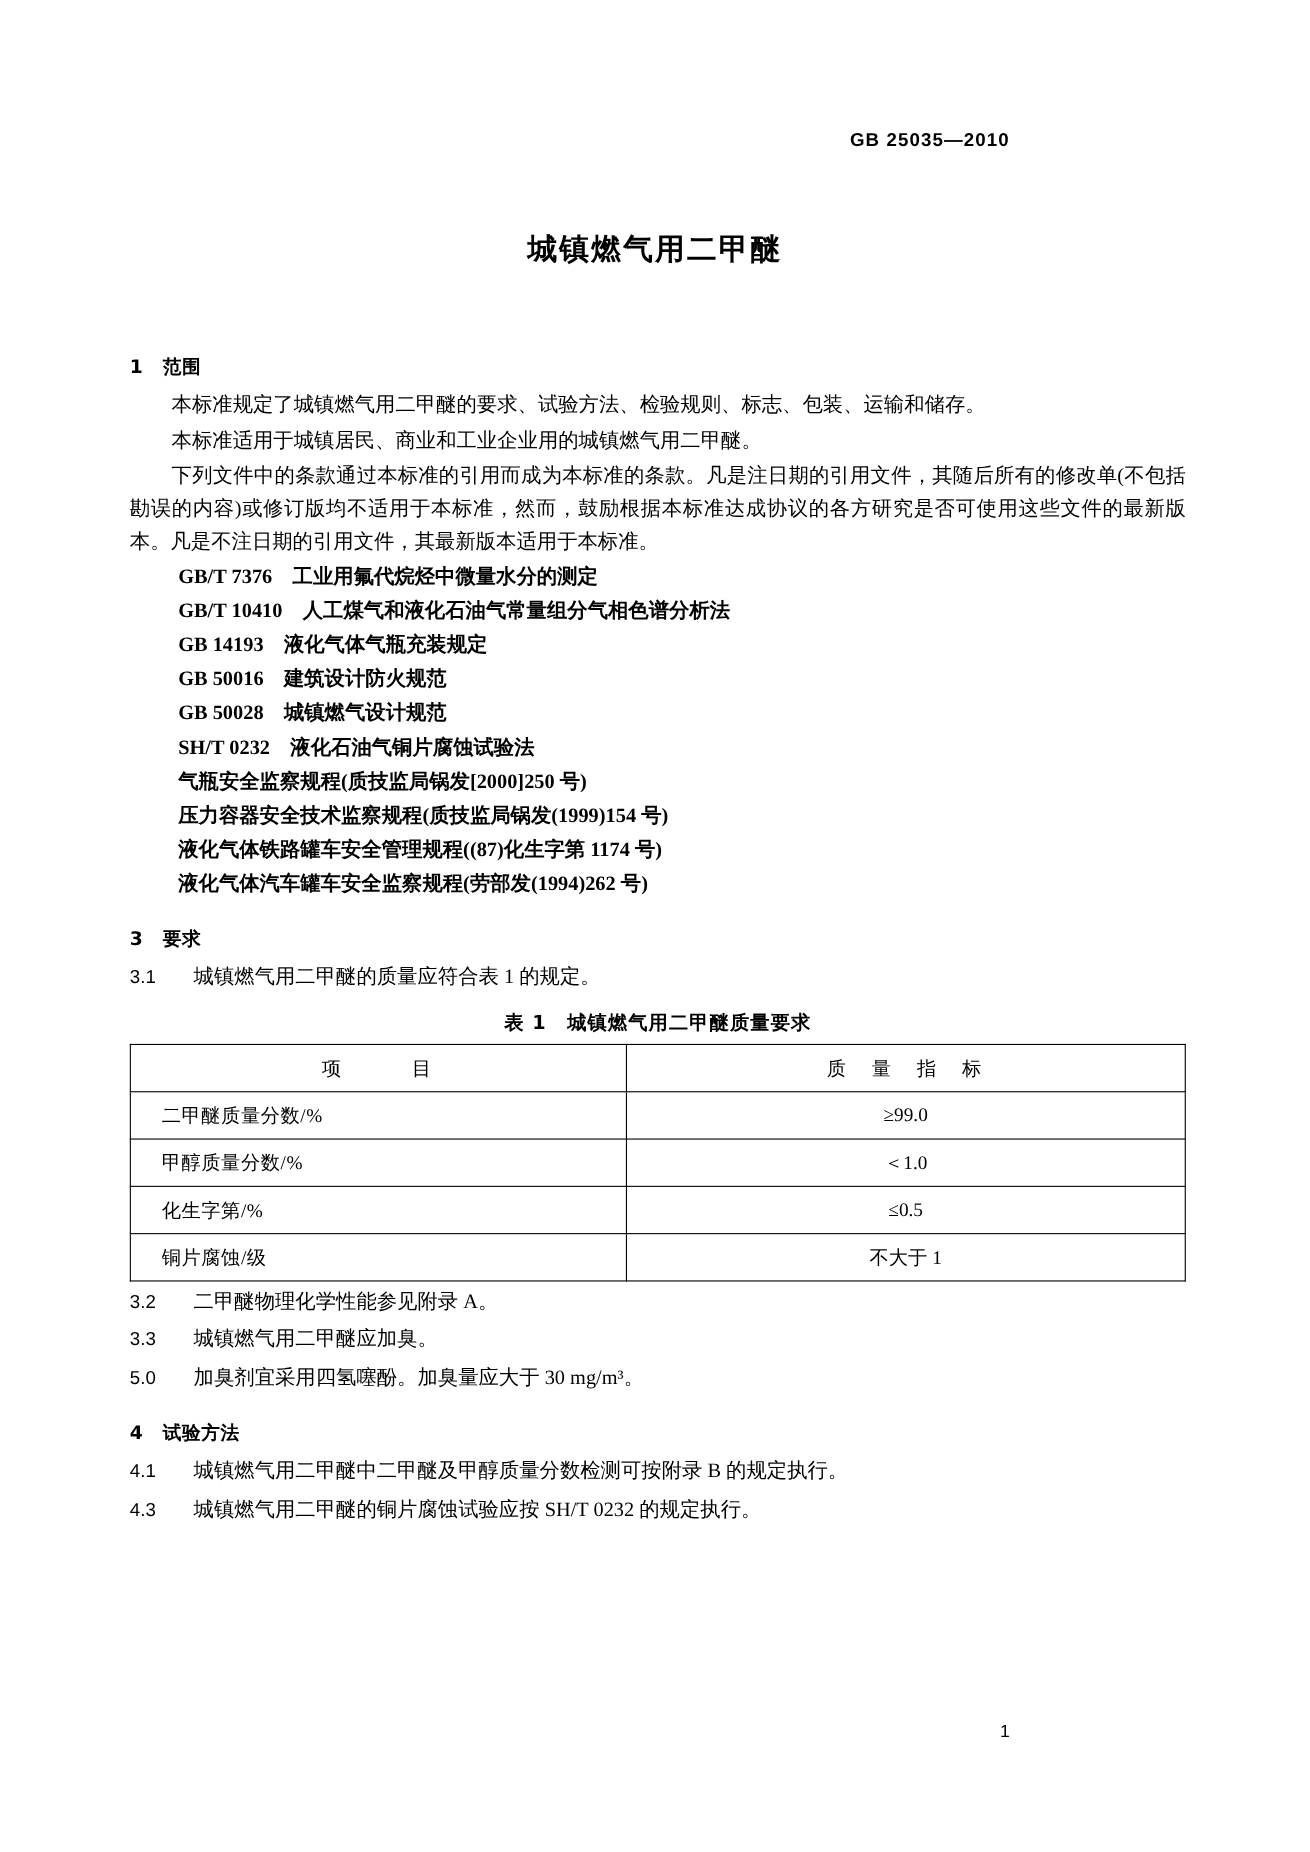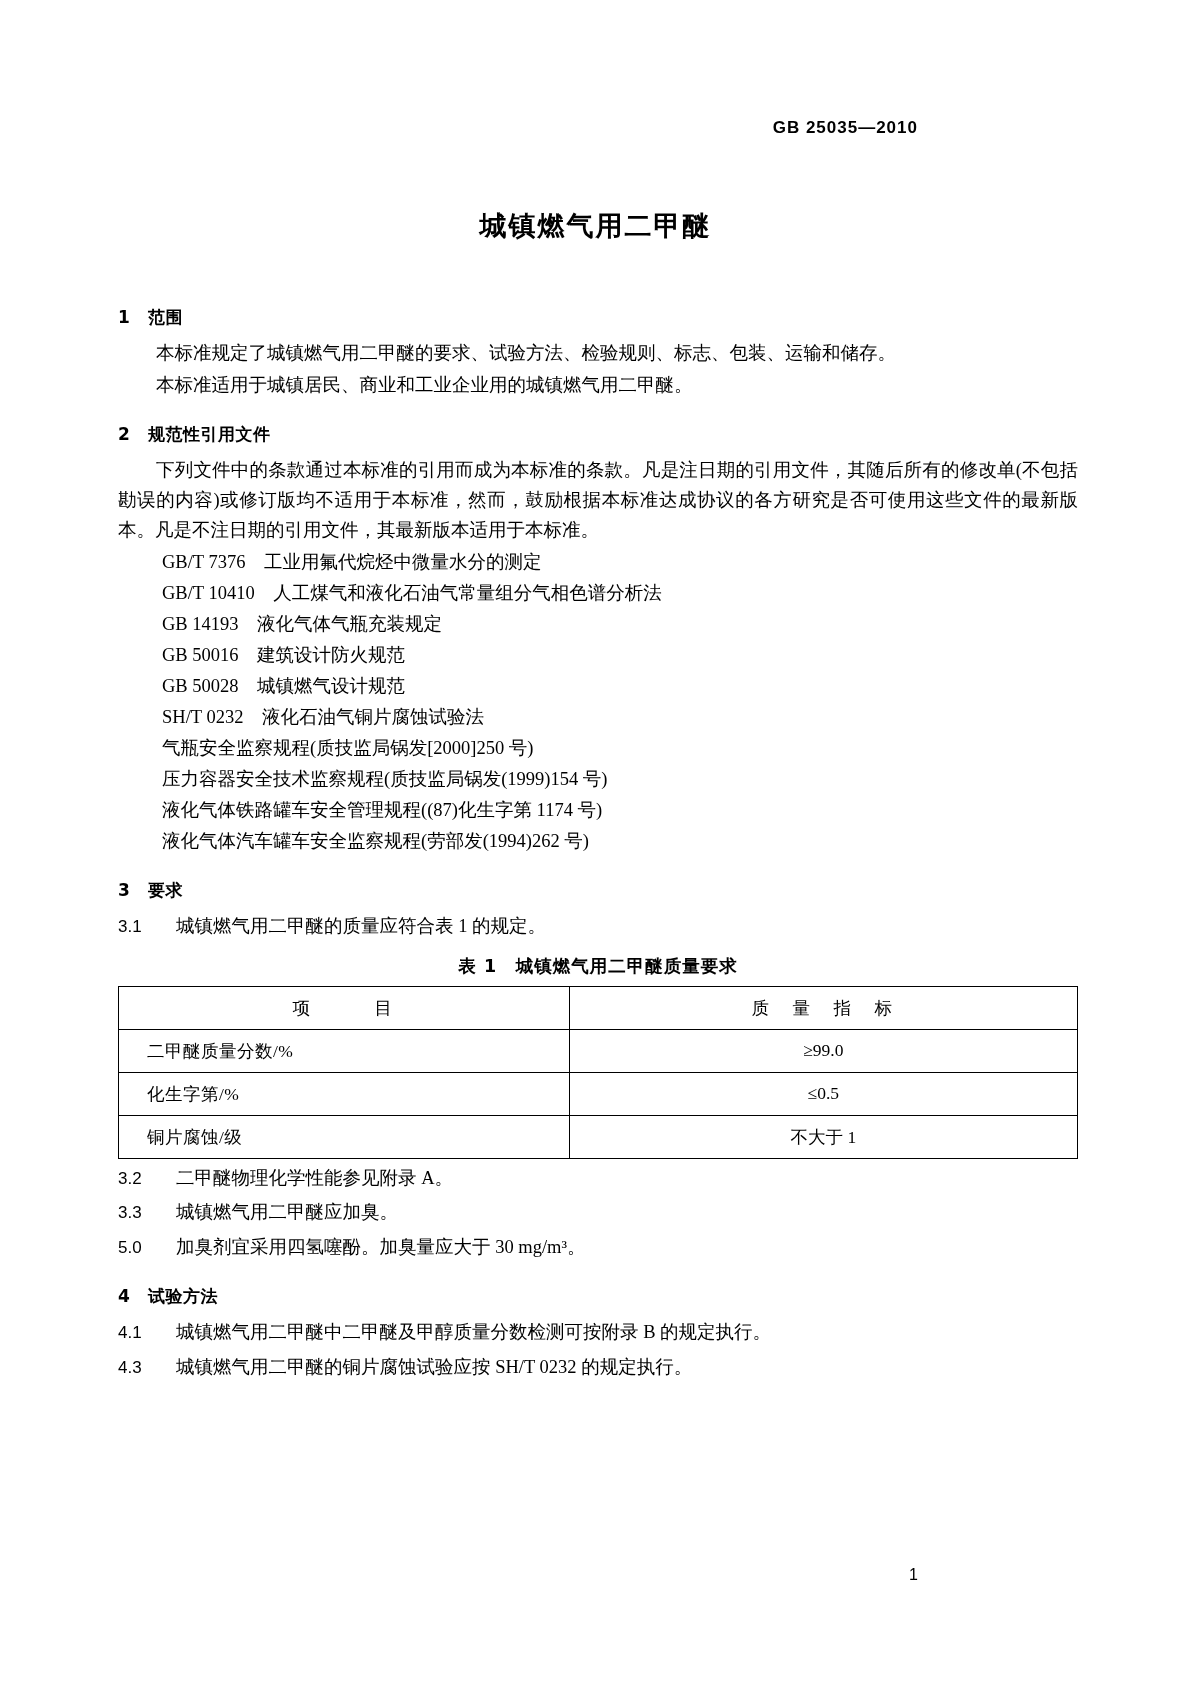--- a/index.html
+++ b/index.html
@@ -37,21 +37,21 @@
     left: 0;
     width: 1191px;
     text-align: center;
     font-family: "DejaVu Sans", "Liberation Sans", sans-serif;
     font-size: 27px;
     font-weight: bold;
     letter-spacing: 2px;
   }
   .content {
     position: absolute;
-    top: 284px;
+    top: 300px;
     left: 118px;
     width: 960px;
   }
   .clause-head {
     font-family: "DejaVu Sans", "Liberation Sans", sans-serif;
     font-size: 17px;
     font-weight: bold;
     margin-top: 22px;
     margin-bottom: 10px;
     letter-spacing: 0.5px;
@@ -67,20 +67,21 @@
     text-justify: inter-ideograph;
     margin: 2px 0;
   }
   .indent {
     text-indent: 38px;
   }
   .ref-line {
     font-size: 18.5px;
     line-height: 1.62;
     margin: 1px 0 1px 44px;
+    font-weight: bold;
   }
   .sub-item {
     font-size: 18.5px;
     line-height: 1.62;
     margin: 5px 0;
   }
   .sub-item .snum {
     display: inline-block;
     width: 58px;
     font-family: "Liberation Sans", "DejaVu Sans", sans-serif;
@@ -134,23 +135,20 @@
   <div class="doc-title">城镇燃气用二甲醚</div>
 
   <div class="content">
 
     <div class="clause-head">
       <span class="num">1</span><span>范围</span>
     </div>
     <div class="para indent">本标准规定了城镇燃气用二甲醚的要求、试验方法、检验规则、标志、包装、运输和储存。</div>
     <div class="para indent">本标准适用于城镇居民、商业和工业企业用的城镇燃气用二甲醚。</div>
 
-    <div class="clause-head">
-      <span class="num">2</span><span>规范性引用文件</span>
-    </div>
     <div class="para indent">下列文件中的条款通过本标准的引用而成为本标准的条款。凡是注日期的引用文件，其随后所有的修改单(不包括勘误的内容)或修订版均不适用于本标准，然而，鼓励根据本标准达成协议的各方研究是否可使用这些文件的最新版本。凡是不注日期的引用文件，其最新版本适用于本标准。</div>
 
     <div class="ref-line">GB/T 7376　工业用氟代烷烃中微量水分的测定</div>
     <div class="ref-line">GB/T 10410　人工煤气和液化石油气常量组分气相色谱分析法</div>
     <div class="ref-line">GB 14193　液化气体气瓶充装规定</div>
     <div class="ref-line">GB 50016　建筑设计防火规范</div>
     <div class="ref-line">GB 50028　城镇燃气设计规范</div>
     <div class="ref-line">SH/T 0232　液化石油气铜片腐蚀试验法</div>
     <div class="ref-line">气瓶安全监察规程(质技监局锅发[2000]250 号)</div>
     <div class="ref-line">压力容器安全技术监察规程(质技监局锅发(1999)154 号)</div>
@@ -171,20 +169,24 @@
           <th class="col1">项　　　目</th>
           <th>质　量　指　标</th>
         </tr>
       </thead>
       <tbody>
         <tr>
           <td class="item">二甲醚质量分数/%</td>
           <td class="val">≥99.0</td>
         </tr>
         <tr>
+          <td class="item">甲醇质量分数/%</td>
+          <td class="val">＜1.0</td>
+        </tr>
+        <tr>
           <td class="item">化生字第/%</td>
           <td class="val">≤0.5</td>
         </tr>
         <tr>
           <td class="item">铜片腐蚀/级</td>
           <td class="val">不大于 1</td>
         </tr>
       </tbody>
     </table>
 

